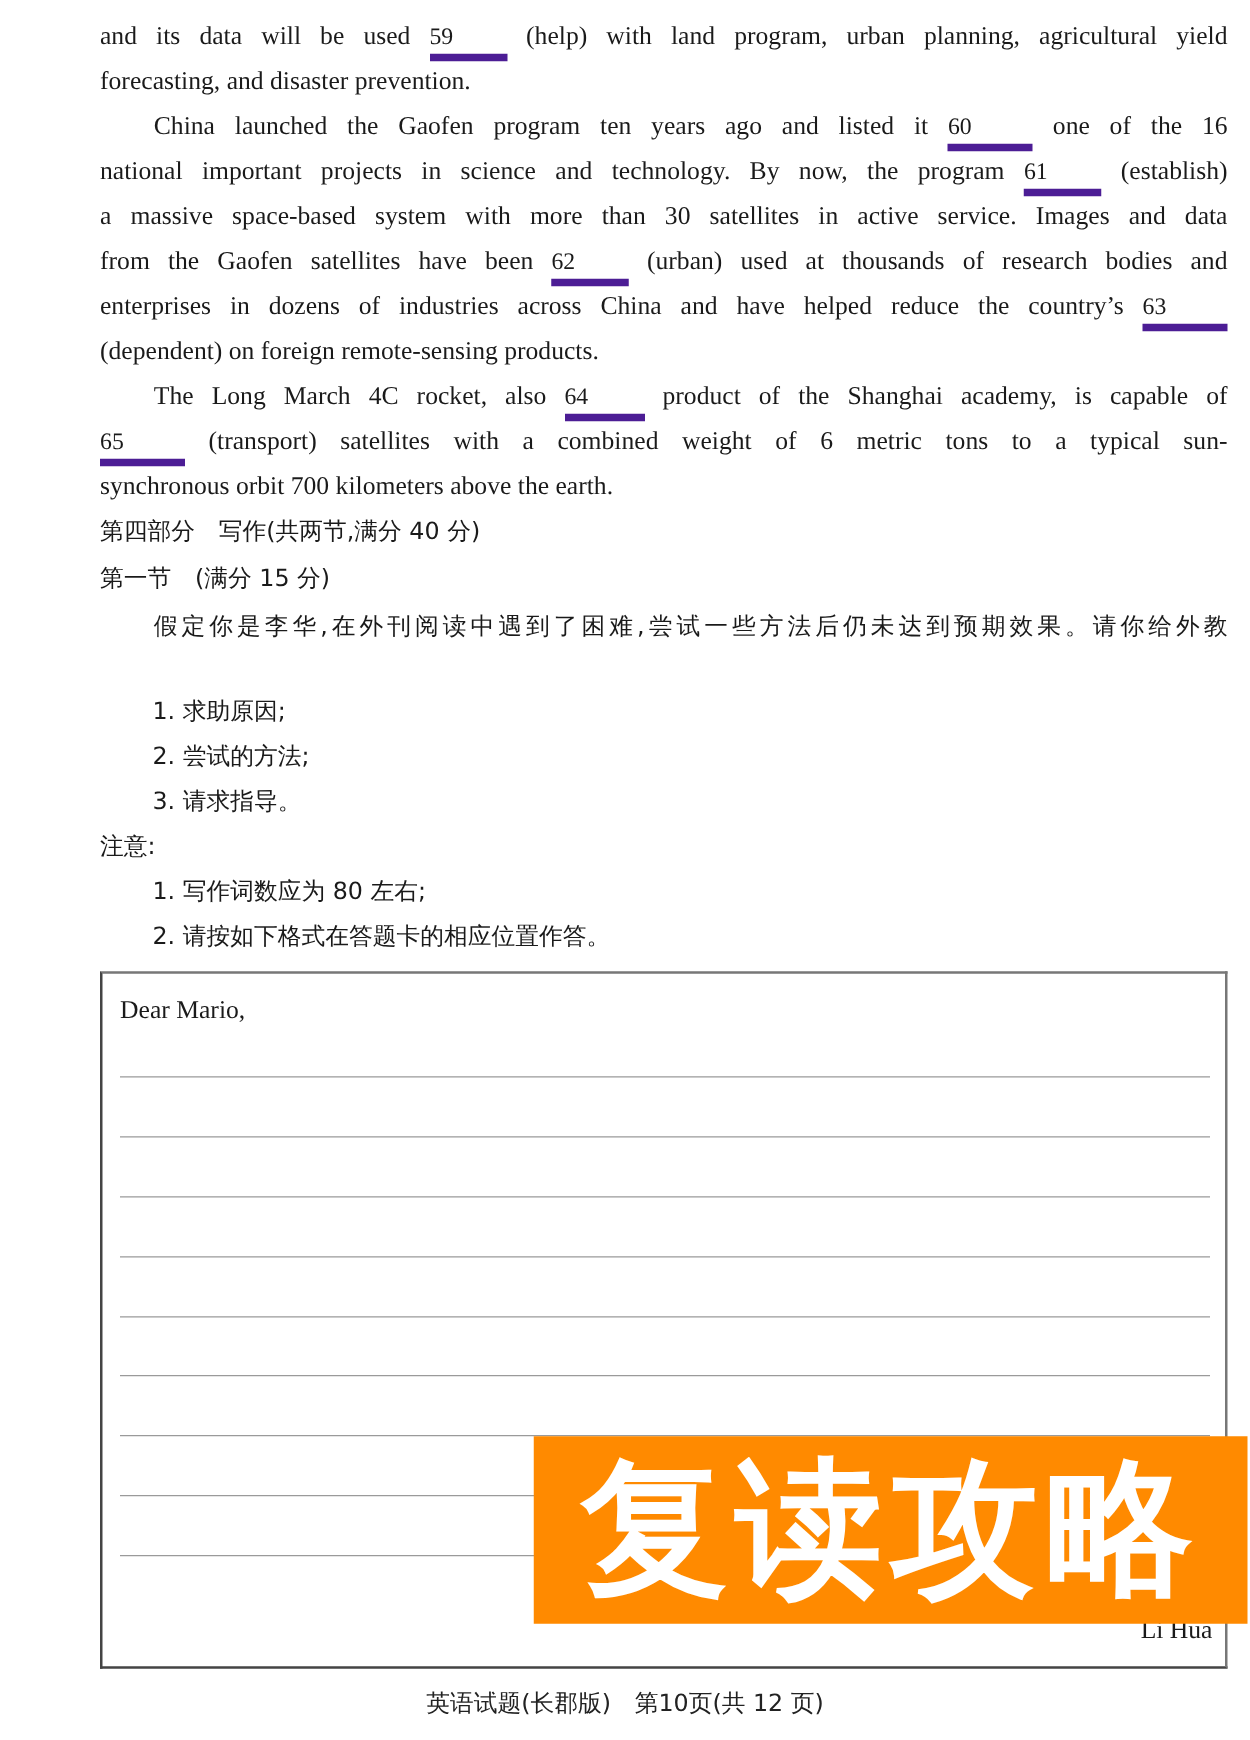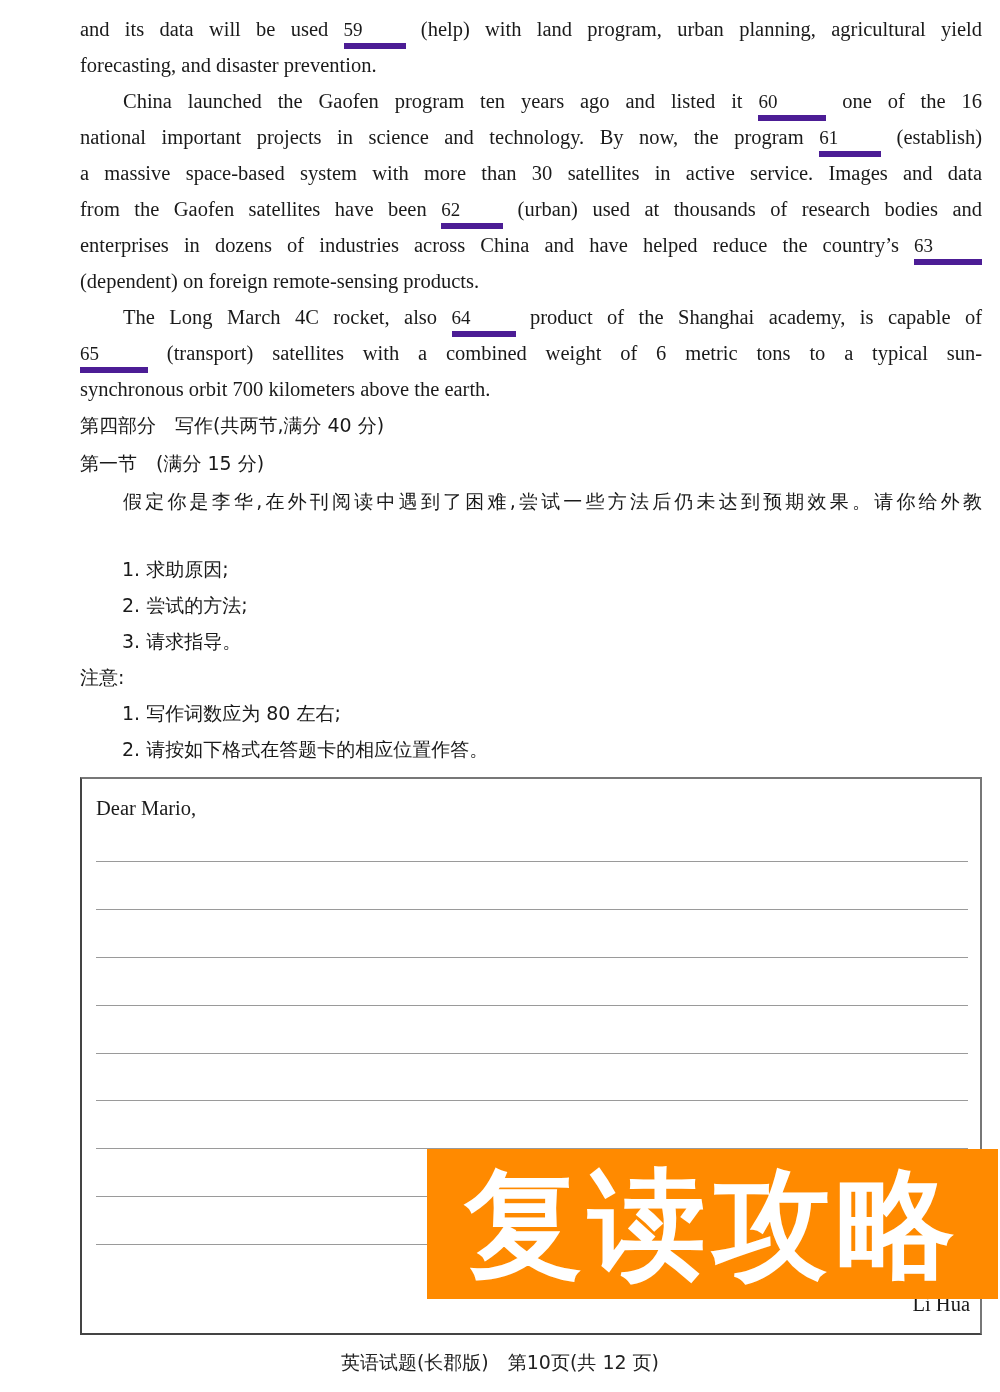--- a/index.html
+++ b/index.html
@@ -96,21 +96,21 @@
     top: 1149px;
     width: 571px;
     height: 150px;
     background: #ff8a00;
     display: flex;
     align-items: center;
     justify-content: center;
   }
   .watermark span {
     color: #ffffff;
-    font-family: Liberation Sans, sans-serif;
+    font-family: Liberation Serif, serif;
     font-weight: bold;
     font-size: 118px;
     letter-spacing: 6px;
     line-height: 1;
   }
   .footer {
     position: absolute;
     left: 0;
     width: 1000px;
     top: 1350px;

